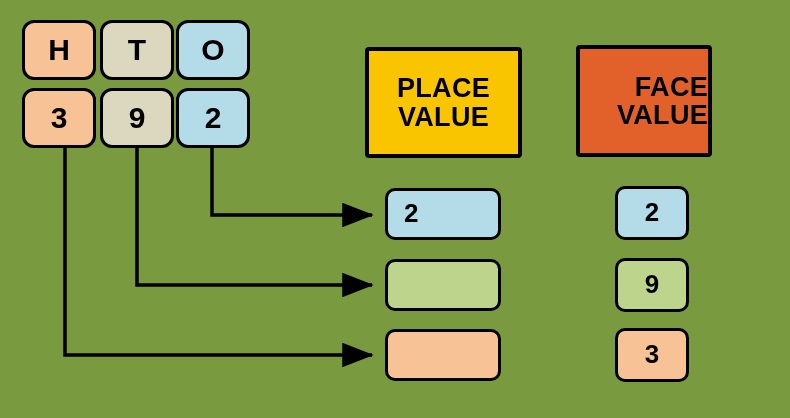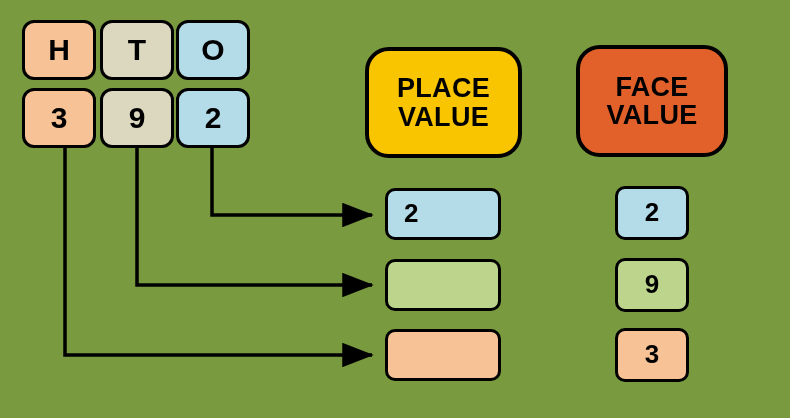--- a/index.html
+++ b/index.html
@@ -40,21 +40,21 @@
   }
   
   .digit {
     width: 74px;
     height: 60px;
     font-size: 30px;
   }
   
   .title-box {
     border-width: 4px;
-    border-radius: 24px;
+    border-radius: 4px;
     flex-direction: column;
     font-size: 27px;
     letter-spacing: 0.3px;
     text-align: center;
   }
   .title-box span { display: block; }
   
   .pv-box {
     width: 116px;
     height: 52px;
@@ -111,21 +111,21 @@
   <div class="box hdr-letter c-blue" style="left:176px; top:20px;">O</div>
 
   <div class="box digit c-peach" style="left:22px; top:88px;">3</div>
   <div class="box digit c-beige" style="left:100px; top:88px;">9</div>
   <div class="box digit c-blue" style="left:176px; top:88px;">2</div>
 
   <div class="box title-box c-yellow" style="left:365px; top:47px; width:157px; height:111px;">
     <span>PLACE</span>
     <span>VALUE</span>
   </div>
-  <div class="box title-box c-orange" style="left:576px; top:45px; width:152px; height:112px;">
+  <div class="box title-box c-orange" style="left:576px; top:45px; width:136px; height:112px;align-items:flex-end;">
     <span>FACE</span>
     <span>VALUE</span>
   </div>
 
   <div class="box pv-box c-blue" style="left:385px; top:188px;">2</div>
   <div class="box pv-box c-lgreen" style="left:385px; top:259px;"></div>
   <div class="box pv-box c-peach" style="left:385px; top:329px;"></div>
 
   <div class="box fv-box c-blue" style="left:615px; top:186px;">2</div>
   <div class="box fv-box c-lgreen" style="left:615px; top:258px;">9</div>

